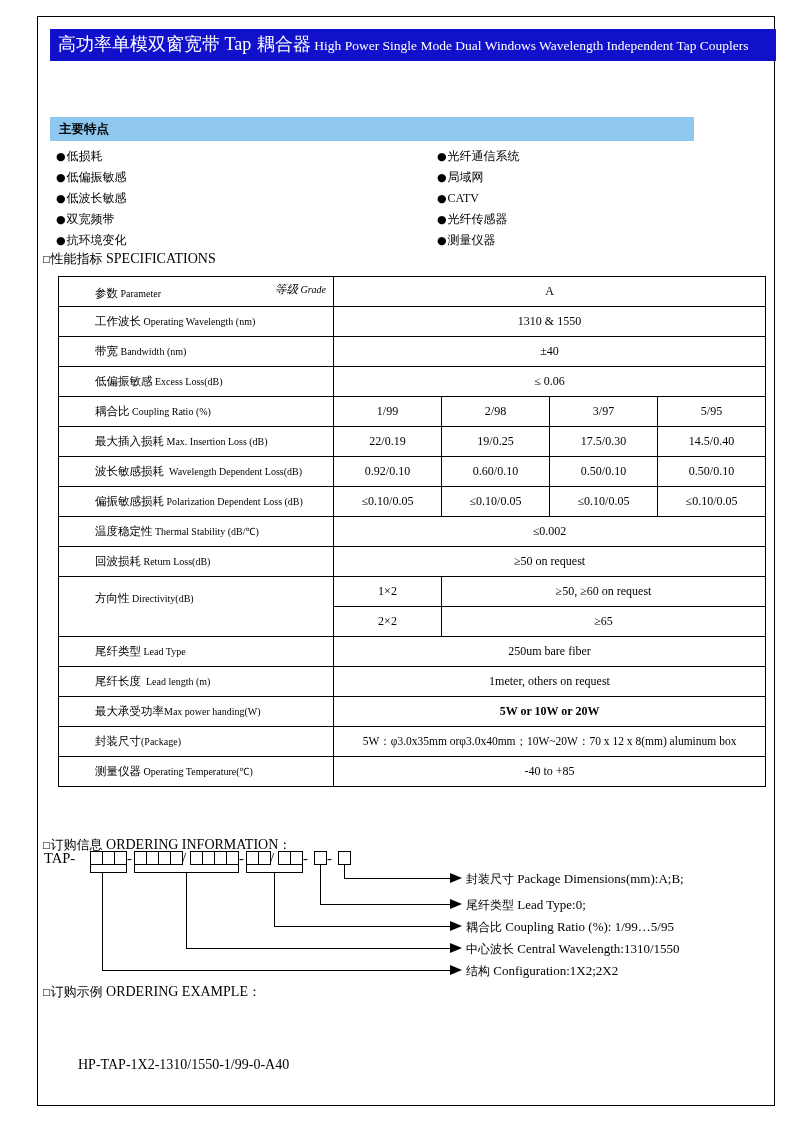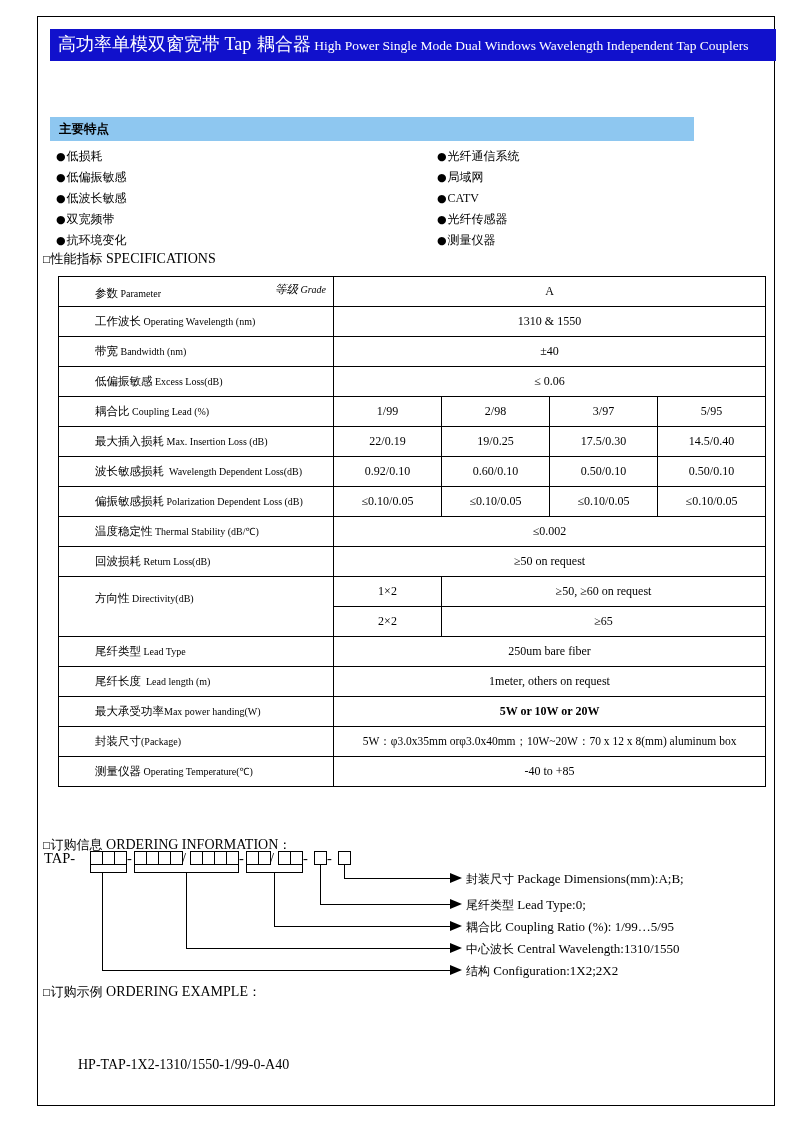--- a/index.html
+++ b/index.html
@@ -273,21 +273,21 @@
     <tr>
       <td class="param"><span class="p-cn">带宽</span><span class="p-en">&nbsp;</span><span class="p-en">Bandwidth (nm)</span></td>
       <td class="val" colspan="4"><span class="v-txt">±40</span></td>
     </tr>
     <tr>
       <td class="param"><span class="p-cn">低偏振敏感</span><span class="p-en">&nbsp;</span><span class="p-en">Excess Loss(dB)</span></td>
       <td class="val" colspan="4"><span class="v-txt">≤ 0.06</span></td>
     </tr>
 
     <tr>
-      <td class="param"><span class="p-cn">耦合比</span><span class="p-en">&nbsp;</span><span class="p-en">Coupling Lead (%)</span></td>
+      <td class="param"><span class="p-cn">耦合比</span><span class="p-en">&nbsp;</span><span class="p-en">Coupling Ratio (%)</span></td>
       <td class="val"><span class="v-txt">1/99</span></td>
       <td class="val"><span class="v-txt">2/98</span></td>
       <td class="val"><span class="v-txt">3/97</span></td>
       <td class="val"><span class="v-txt">5/95</span></td>
     </tr>
     <tr>
       <td class="param"><span class="p-cn">最大插入损耗</span><span class="p-en">&nbsp;</span><span class="p-en">Max. Insertion Loss (dB)</span></td>
       <td class="val"><span class="v-txt">22/0.19</span></td>
       <td class="val"><span class="v-txt">19/0.25</span></td>
       <td class="val"><span class="v-txt">17.5/0.30</span></td>

